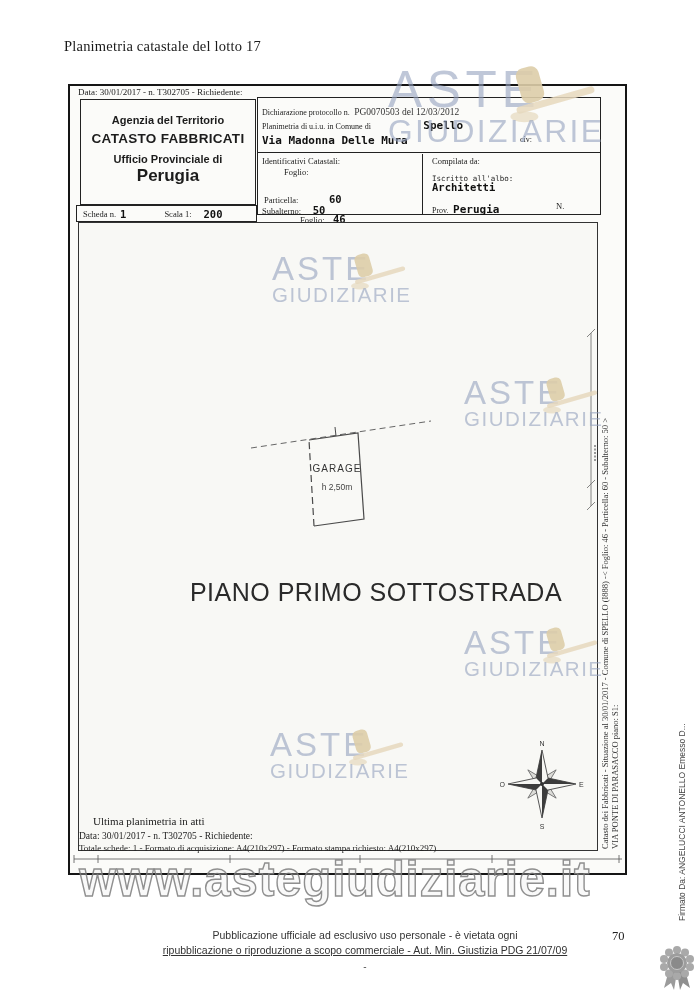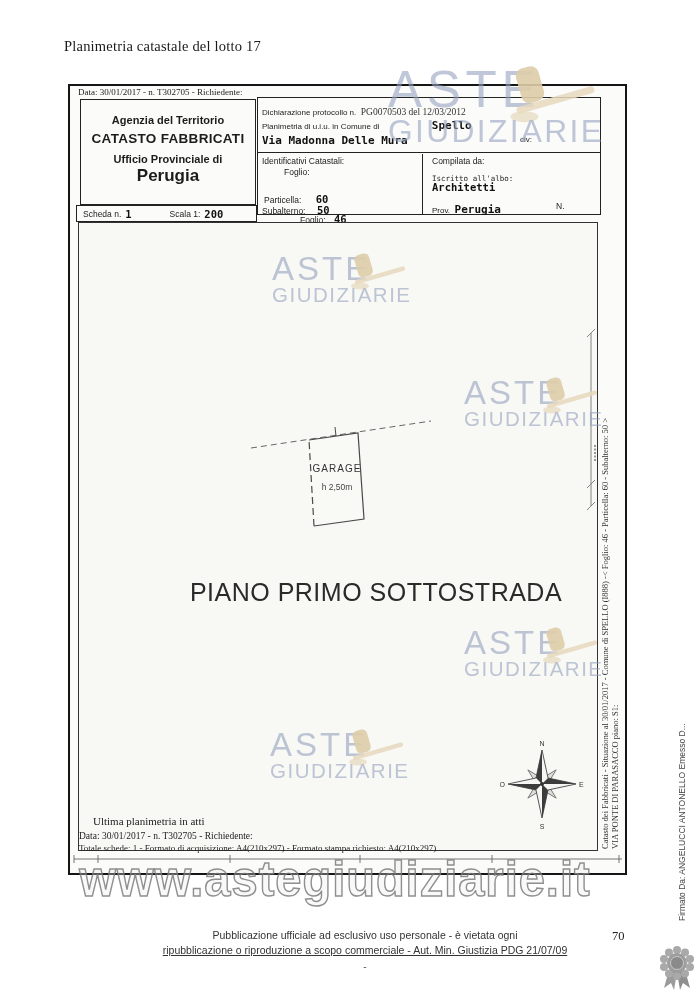--- a/index.html
+++ b/index.html
@@ -19,21 +19,21 @@
   .agency-box { left:10px; top:13px; width:176px; height:106px; border:1.5px solid #222; text-align:center; background:#fbfbf9; }
   .agency-box div { position:static; }
   .ag1 { margin-top:14px; font-size:11px; font-weight:bold; }
   .ag2 { margin-top:5px;  font-size:13.5px; font-weight:bold; letter-spacing:0.3px; }
   .ag3 { margin-top:7px;  font-size:11px; font-weight:bold; }
   .ag4 { margin-top:1px;  font-size:17px; font-weight:bold; }
 
   .scheda-box { left:6px; top:119px; width:181px; height:17px; border:1.5px solid #222; background:#fbfbf9;
                 display:flex; align-items:center; padding:0 6px; position:absolute; }
   .scheda-box span { position:static; }
-  .lbl  { font-family:Liberation Sans, sans-serif; font-size:8.5px; color:#222; white-space:pre; }
+  .lbl  { font-family:Liberation Serif, serif; font-size:8.5px; color:#222; white-space:pre; }
   .lbl-sm { font-family:"DejaVu Sans Mono", monospace; font-size:7.5px; color:#222; white-space:pre; }
   .val  { font-family:"DejaVu Sans Mono", monospace; font-weight:bold; font-size:10.5px; color:#111; white-space:pre; }
 
   .right-box { left:187px; top:11px; width:344px; height:118px; border:1px solid #222; background:#fbfbf9; }
   .decl-section { left:0; top:0; width:342px; height:55px; border-bottom:1px solid #222; }
   .decl-l1 { left:4px; top:3px;  white-space:nowrap; }
   .decl-l2 { left:4px; top:17px; white-space:nowrap; }
   .decl-l3 { left:4px; top:32px; white-space:nowrap; }
   .decl-val-serif { font-family:"Liberation Serif", serif; font-size:9.5px; color:#333; }
   .civ { left:262px; top:37px; }
@@ -108,21 +108,21 @@
       <div class="ag1">Agenzia del Territorio</div>
       <div class="ag2">CATASTO FABBRICATI</div>
       <div class="ag3">Ufficio Provinciale di</div>
       <div class="ag4">Perugia</div>
     </div>
 
     <div class="scheda-box">
       <span class="lbl">Scheda n.</span>
       <span class="val" style="margin-left:4px;">1</span>
       <span class="lbl" style="margin-left:38px;">Scala 1:</span>
-      <span class="val" style="margin-left:4px;">200</span>
+      <span class="val" style="margin-left:12px;">200</span>
     </div>
 
     <div class="right-box">
       <div class="decl-section">
         <div class="decl-l1 row-inline">
           <span class="lbl" style="font-size:8px;">Dichiarazione protocollo n.</span>
           <span class="decl-val-serif">PG0070503 del  12/03/2012</span>
         </div>
         <div class="decl-l2 row-inline">
           <span class="lbl" style="font-size:8px;">Planimetria di u.i.u. in Comune di</span>
@@ -136,21 +136,21 @@
 
       <div class="ident-cell">
         <span class="lbl ident-title">Identificativi Catastali:</span>
         <span class="lbl id-sez">Foglio:</span>
         <span class="id-fog row-inline">
           <span class="lbl">Foglio:</span>
           <span class="val" style="margin-left:4px;">46</span>
         </span>
         <span class="id-part row-inline">
           <span class="lbl">Particella:</span>
-          <span class="val" style="margin-left:10px;">60</span>
+          <span class="val" style="margin-left:26px;">60</span>
         </span>
         <span class="id-sub row-inline">
           <span class="lbl">Subalterno:</span>
           <span class="val" style="margin-left:7px;">50</span>
         </span>
       </div>
 
       <div class="comp-cell">
         <span class="lbl comp-title">Compilata da:</span>
         <span class="lbl-sm comp-albo-lbl">Iscritto all'albo:</span>

